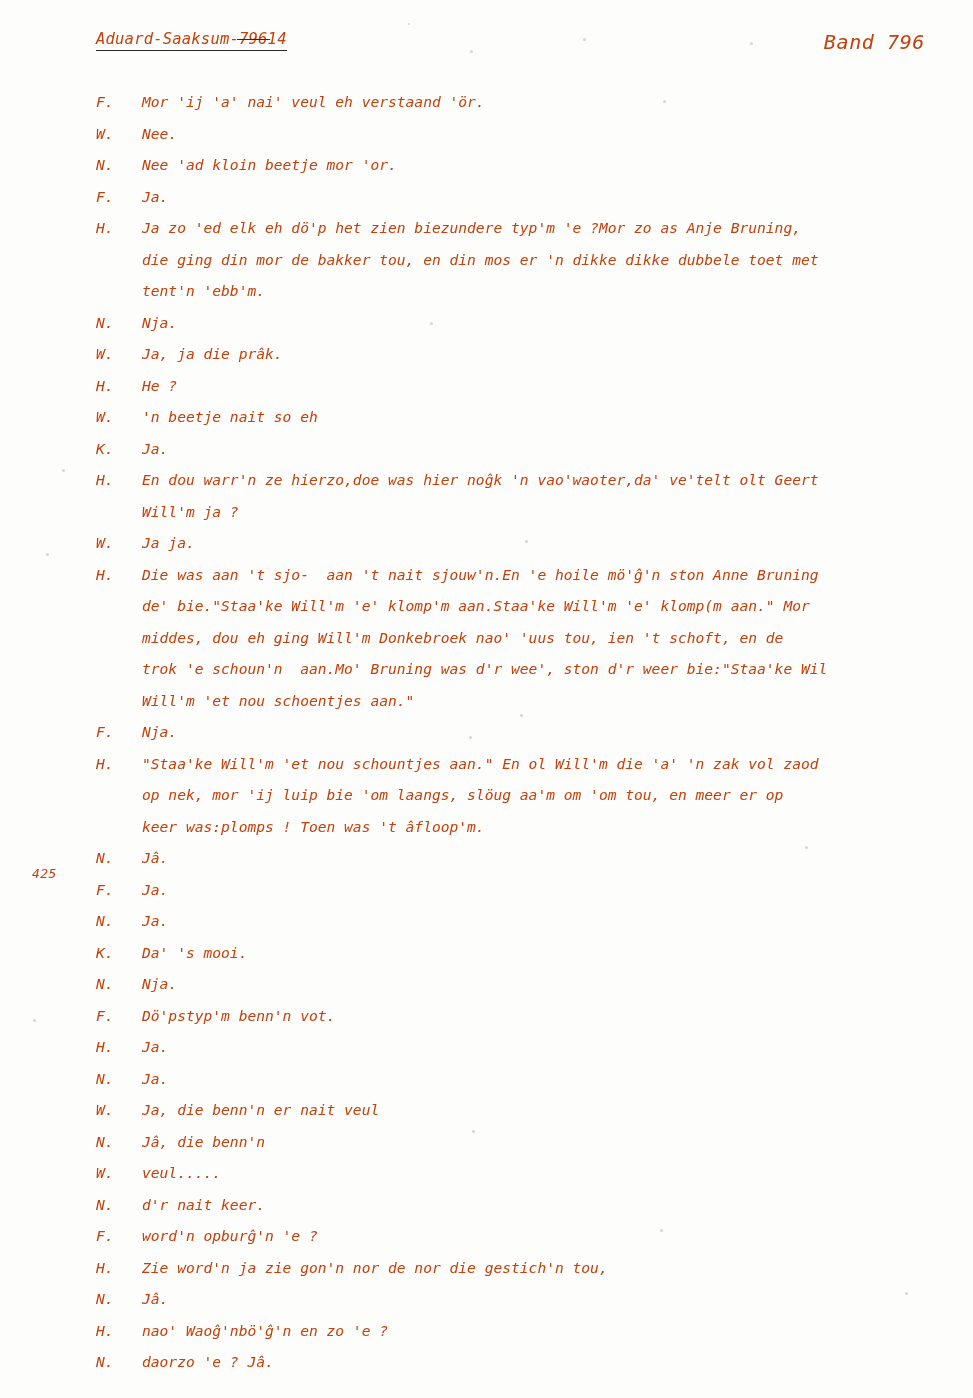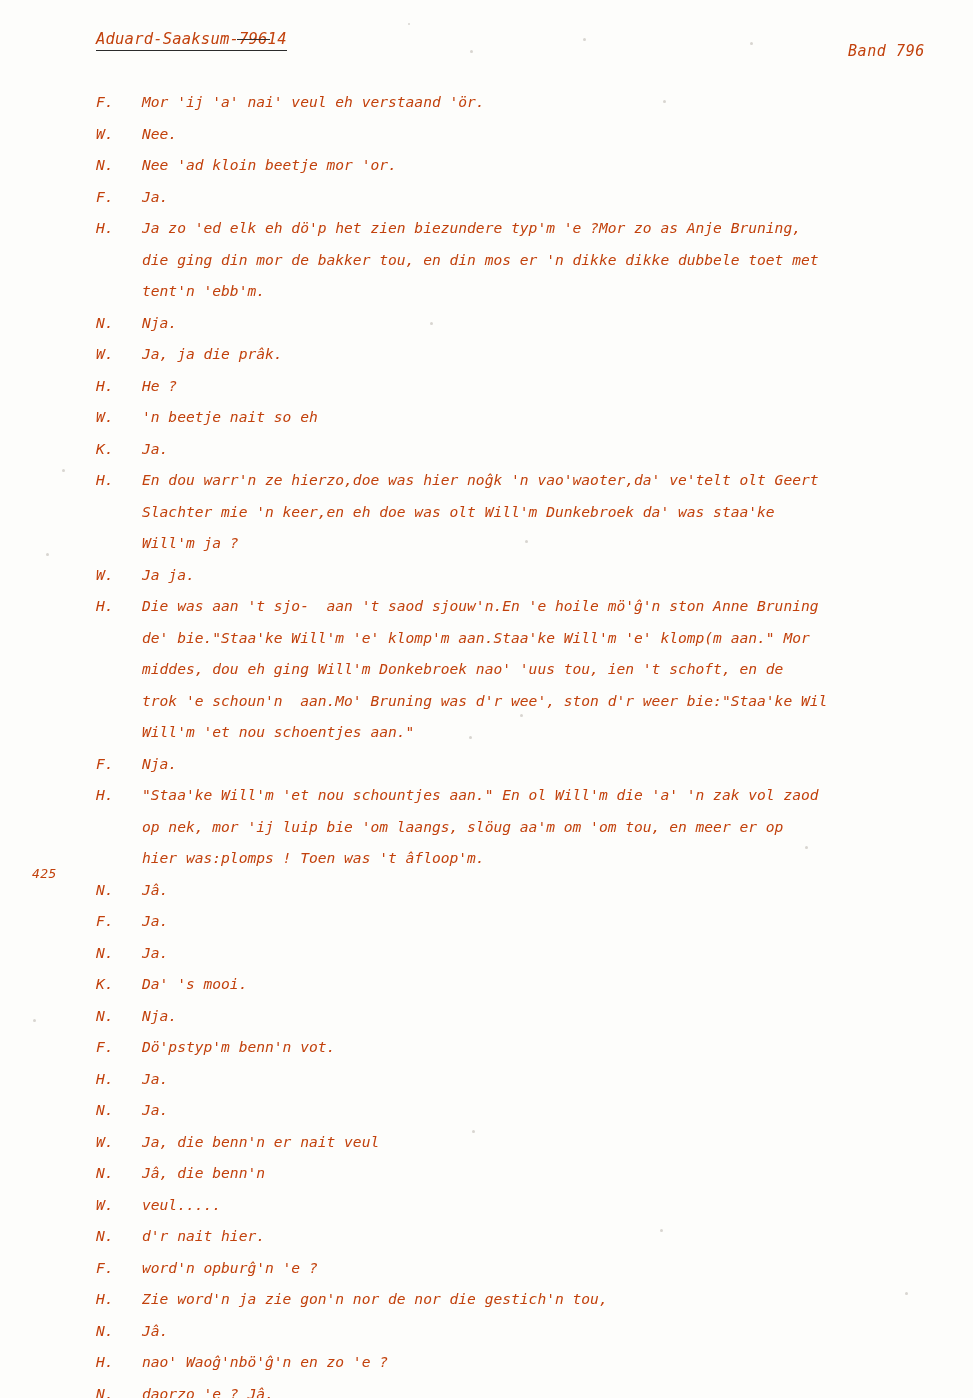--- a/index.html
+++ b/index.html
@@ -48,22 +48,22 @@
     content: "";
     position: absolute;
     left: -2px;
     right: -2px;
     top: 52%;
     border-top: 1px solid #2b2b2b;
   }
   .hdr-right {
     position: absolute;
     right: 0;
-    top: 12px;
-    font-size: 15px;
+    top: 0;
+    font-size: 20px;
     letter-spacing: .6px;
     white-space: nowrap;
   }
   .page-number {
     position: absolute;
     left: 32px;
     top: 866px;
     font-size: 13px;
     letter-spacing: .4px;
   }
@@ -128,44 +128,43 @@
     <div class="line"><span class="spk">F.</span><span class="txt">Ja.</span></div>
     <div class="line"><span class="spk">H.</span><span class="txt">Ja zo 'ed elk eh dö'p het zien biezundere typ'm 'e ?Mor zo as Anje Bruning,</span></div>
     <div class="line cont"><span class="spk"></span><span class="txt">die ging din mor de bakker tou, en din mos er 'n dikke dikke dubbele toet met</span></div>
     <div class="line cont"><span class="spk"></span><span class="txt">tent'n 'ebb'm.</span></div>
     <div class="line"><span class="spk">N.</span><span class="txt">Nja.</span></div>
     <div class="line"><span class="spk">W.</span><span class="txt">Ja, ja die prâk.</span></div>
     <div class="line"><span class="spk">H.</span><span class="txt">He ?</span></div>
     <div class="line"><span class="spk">W.</span><span class="txt">'n beetje nait so eh</span></div>
     <div class="line"><span class="spk">K.</span><span class="txt">Ja.</span></div>
     <div class="line"><span class="spk">H.</span><span class="txt">En dou warr'n ze hierzo,doe was hier noĝk 'n vao'waoter,da' ve'telt olt Geert</span></div>
-    <div class="line cont"><span class="spk"></span><span class="txt">Slachter mie 'n keer,en eh doe was olt Will'm Dunkebroek da' was staa'ke</span></div>
     <div class="line cont"><span class="spk"></span><span class="txt">Will'm ja ?</span></div>
     <div class="line"><span class="spk">W.</span><span class="txt">Ja ja.</span></div>
-    <div class="line"><span class="spk">H.</span><span class="txt">Die was aan 't sjo-  aan 't saod sjouw'n.En 'e hoile mö'ĝ'n ston Anne Bruning</span></div>
+    <div class="line"><span class="spk">H.</span><span class="txt">Die was aan 't sjo-  aan 't nait sjouw'n.En 'e hoile mö'ĝ'n ston Anne Bruning</span></div>
     <div class="line cont"><span class="spk"></span><span class="txt">de' bie."Staa'ke Will'm 'e' klomp'm aan.Staa'ke Will'm 'e' klomp(m aan." Mor</span></div>
     <div class="line cont"><span class="spk"></span><span class="txt">middes, dou eh ging Will'm Donkebroek nao' 'uus tou, ien 't schoft, en de</span></div>
     <div class="line cont"><span class="spk"></span><span class="txt">trok 'e schoun'n  aan.Mo' Bruning was d'r wee', ston d'r weer bie:"Staa'ke Wil</span></div>
     <div class="line cont"><span class="spk"></span><span class="txt">Will'm 'et nou schoentjes aan."</span></div>
     <div class="line"><span class="spk">F.</span><span class="txt">Nja.</span></div>
     <div class="line"><span class="spk">H.</span><span class="txt">"Staa'ke Will'm 'et nou schountjes aan." En ol Will'm die 'a' 'n zak vol zaod</span></div>
     <div class="line cont"><span class="spk"></span><span class="txt">op nek, mor 'ij luip bie 'om laangs, slöug aa'm om 'om tou, en meer er op</span></div>
-    <div class="line cont"><span class="spk"></span><span class="txt">hier was:plomps ! Toen was 't âfloop'm.</span></div>
+    <div class="line cont"><span class="spk"></span><span class="txt">keer was:plomps ! Toen was 't âfloop'm.</span></div>
     <div class="line"><span class="spk">N.</span><span class="txt">Jâ.</span></div>
     <div class="line"><span class="spk">F.</span><span class="txt">Ja.</span></div>
     <div class="line"><span class="spk">N.</span><span class="txt">Ja.</span></div>
     <div class="line"><span class="spk">K.</span><span class="txt">Da' 's mooi.</span></div>
     <div class="line"><span class="spk">N.</span><span class="txt">Nja.</span></div>
     <div class="line"><span class="spk">F.</span><span class="txt">Dö'pstyp'm benn'n vot.</span></div>
     <div class="line"><span class="spk">H.</span><span class="txt">Ja.</span></div>
     <div class="line"><span class="spk">N.</span><span class="txt">Ja.</span></div>
     <div class="line"><span class="spk">W.</span><span class="txt">Ja, die benn'n er nait veul</span></div>
     <div class="line"><span class="spk">N.</span><span class="txt">Jâ, die benn'n</span></div>
     <div class="line"><span class="spk">W.</span><span class="txt">veul.....</span></div>
-    <div class="line"><span class="spk">N.</span><span class="txt">d'r nait hier.</span></div>
+    <div class="line"><span class="spk">N.</span><span class="txt">d'r nait keer.</span></div>
     <div class="line"><span class="spk">F.</span><span class="txt">word'n opburĝ'n 'e ?</span></div>
     <div class="line"><span class="spk">H.</span><span class="txt">Zie word'n ja zie gon'n nor de nor die gestich'n tou,</span></div>
     <div class="line"><span class="spk">N.</span><span class="txt">Jâ.</span></div>
     <div class="line"><span class="spk">H.</span><span class="txt">nao' Waoĝ'nbö'ĝ'n en zo 'e ?</span></div>
     <div class="line"><span class="spk">N.</span><span class="txt">daorzo 'e ? Jâ.</span></div>
 
   </div>
 </div>
 
 </body></html>

